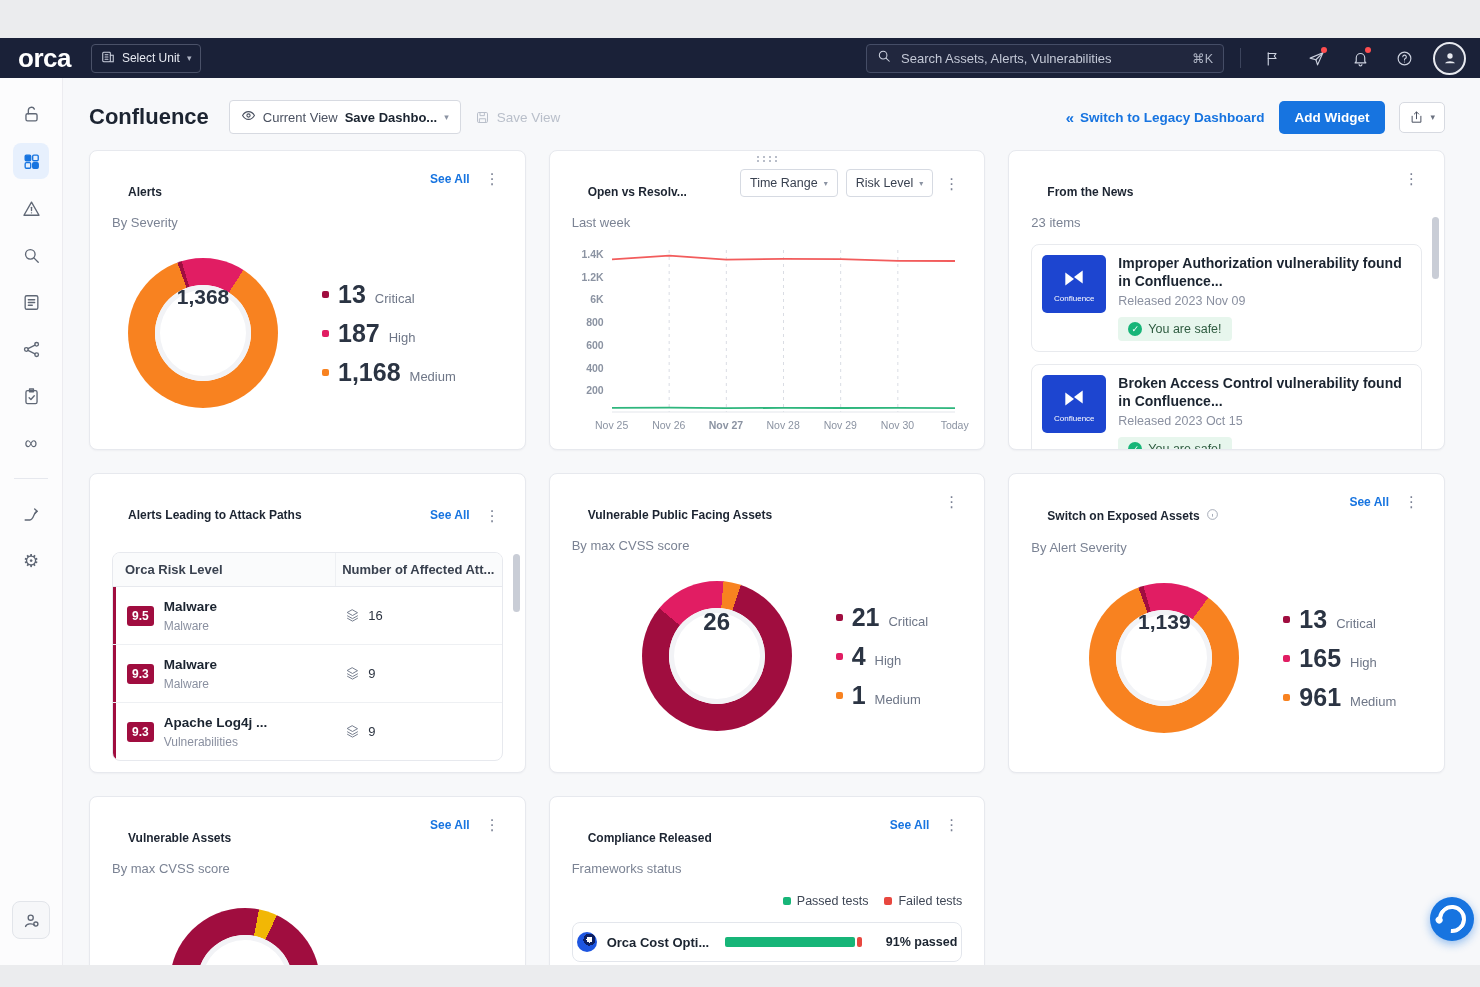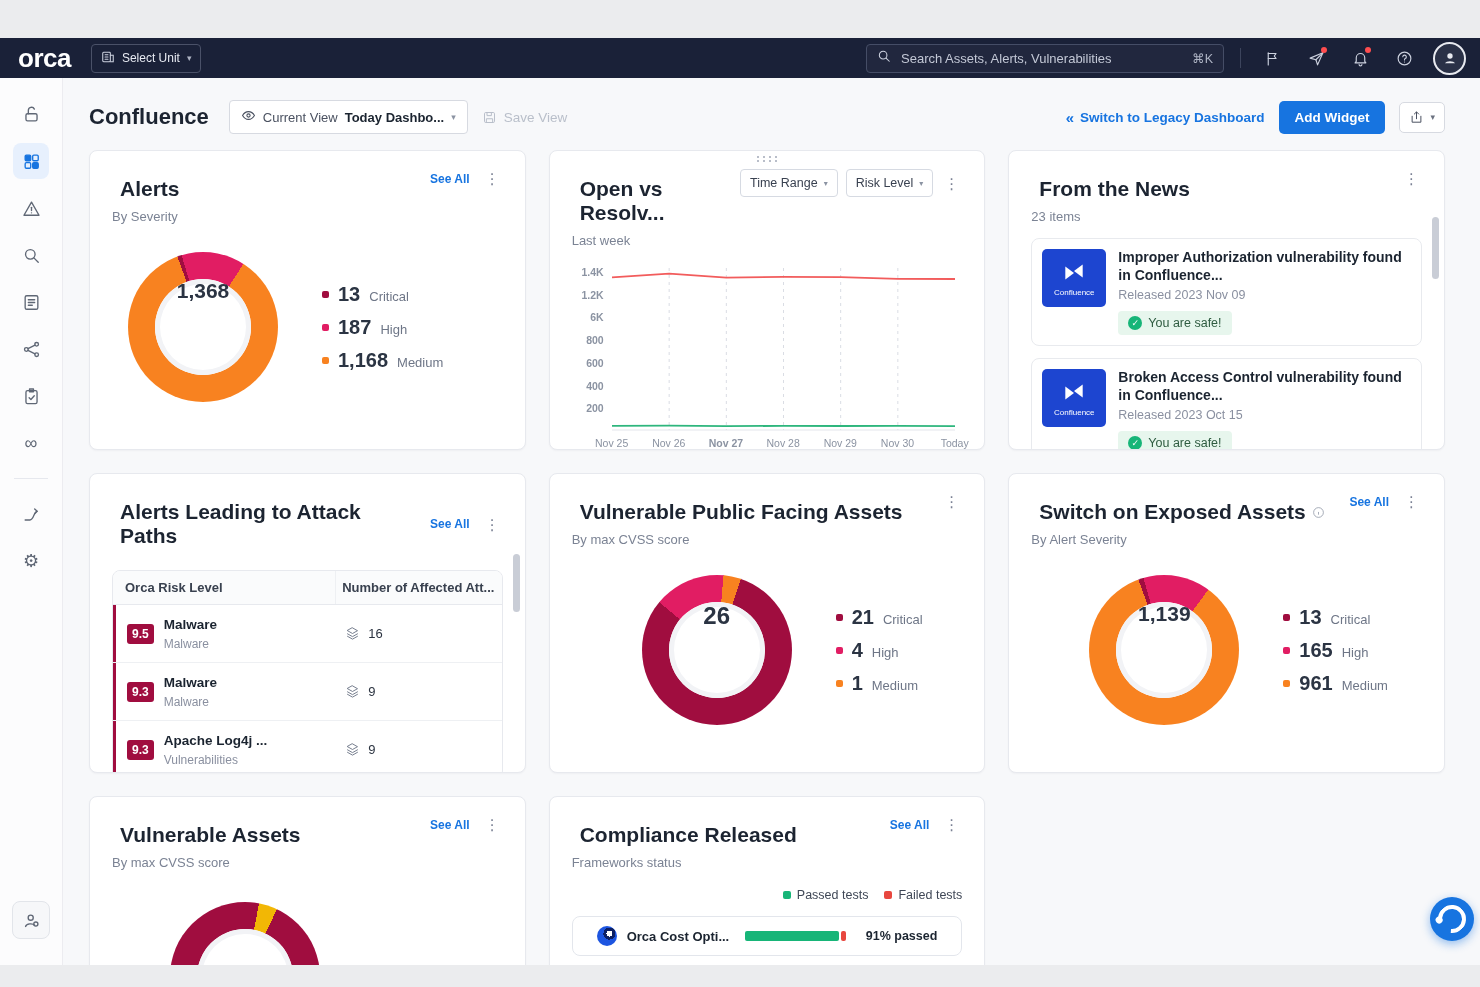--- a/index.html
+++ b/index.html
@@ -90,21 +90,21 @@
   .btn-export svg{stroke:#4a5160;fill:none;stroke-width:1.6;stroke-linecap:round;stroke-linejoin:round;}
   .btn-export .caret{font-size:9px;color:#6b7280;}
 
   
   .grid{display:grid;grid-template-columns:repeat(3,1fr);gap:23px;grid-auto-rows:300px;}
   .card{
     background:#fff;border:1px solid #e7e9ee;border-radius:8px;padding:18px 22px;position:relative;
     box-shadow:0 1px 2px rgba(20,30,60,.04);overflow:hidden;
   }
   .chead{display:flex;align-items:flex-start;gap:10px;}
-  .chead h3{margin:8px;font-size:21px;font-weight:700;color:#1c2431;display:flex;align-items:center;gap:6px;}
+  .chead h3{margin:16px;font-size:12px;font-weight:700;color:#1c2431;display:flex;align-items:center;gap:6px;}
   .chead .sub{font-size:13px;color:#7b8394;margin-top:3px;}
   .chead-actions{margin-left:auto;display:flex;align-items:center;gap:12px;flex:none;}
   .seeall{color:var(--c-accent,#1774e0);font-size:12px;font-weight:700;cursor:pointer;text-decoration:none;white-space:nowrap;}
   .kebab{color:#7a8194;font-size:15px;cursor:pointer;line-height:1;padding:2px 3px;}
   .info-i svg{stroke:#8b93a2;fill:none;stroke-width:1.4;}
   .drag-dots{
     position:absolute;top:4px;left:50%;transform:translateX(-50%);width:24px;height:8px;cursor:grab;
     background:radial-gradient(circle,#b9bec9 1px,transparent 1.3px) 0 0/6px 4px;
   }
 
@@ -112,21 +112,21 @@
   .donut-row{display:flex;align-items:center;gap:44px;padding:28px 4px 0 16px;}
   .donut{width:150px;height:150px;border-radius:50%;position:relative;flex:none;cursor:pointer;}
   .donut-hole{
     position:absolute;inset:27px;background:#fff;border-radius:50%;display:flex;align-items:flex-start;
     justify-content:center;font-size:21px;font-weight:600;color:#2b3443;
     box-shadow:inset 0 0 0 5px #f2f3f6;
   }
   .legend{list-style:none;margin:0;padding:0;}
   .legend li{display:flex;align-items:baseline;gap:9px;margin:10px 0;}
   .legend .sw{width:7px;height:7px;border-radius:2px;display:inline-block;flex:none;align-self:center;}
-  .legend b{font-size:20px;font-weight:600;color:#2b3443;}
+  .legend b{font-size:25px;font-weight:600;color:#2b3443;}
   .legend span.lab{font-size:13px;color:#6e7687;}
 
   
   .ovr-controls{display:flex;align-items:center;gap:8px;}
   .mini-select{
     display:flex;align-items:center;gap:6px;background:#fff;border:1px solid #d6dae2;border-radius:4px;
     padding:6px 9px;font-size:12.5px;color:#394150;cursor:pointer;font-family:inherit;white-space:nowrap;
   }
   .mini-select .caret{font-size:8px;color:#8b93a2;}
   .linechart{position:relative;height:188px;margin-top:14px;}
@@ -171,21 +171,21 @@
   .ap-cat{font-size:12px;color:#8a90a0;}
   .ap-c2{flex:1;display:flex;align-items:center;gap:8px;font-size:13px;color:#2b3340;padding-left:8px;}
   .ap-c2 svg{stroke:#6e7687;fill:none;stroke-width:1.5;stroke-linecap:round;stroke-linejoin:round;}
 
   
   .comp-legend{display:flex;justify-content:flex-end;gap:16px;margin-top:18px;font-size:12.5px;color:#3f4756;}
   .comp-legend .it{display:flex;align-items:center;gap:6px;}
   .comp-legend .sw{width:8px;height:8px;border-radius:2px;display:inline-block;}
   .comp-row{
     display:flex;align-items:center;gap:10px;border:1px solid #e3e6ec;border-radius:8px;
-    padding:9px 24px;margin-top:14px;cursor:pointer;
+    padding:9px 4px;margin-top:14px;cursor:pointer;
   }
   .fw-logo{
     width:20px;height:20px;border-radius:50%;flex:none;
     background:radial-gradient(circle at 62% 38%,#ffffff 0 3px,#0c1f63 3px 6px,#1d55e0 6px 10px);
   }
   .fw-name{font-size:13px;font-weight:600;color:#1b2430;white-space:nowrap;}
   .comp-bar{flex:1;display:flex;align-items:center;gap:2px;max-width:168px;margin-left:6px;}
   .comp-bar .pass{height:10px;border-radius:2px;background:var(--c-green,#17b578);}
   .comp-bar .fail{width:5px;height:10px;border-radius:2px;background:var(--c-red,#e8473f);}
   .comp-pct{font-size:12.5px;font-weight:600;color:#1b2430;white-space:nowrap;margin-left:8px;}
@@ -341,21 +341,21 @@
     <div class="dash-head">
       <h1 class="dash-title">Confluence</h1>
       <div class="view-pill">
         <span>
           <svg width="15" height="15" viewBox="0 0 24 24" fill="none" stroke="#4a5160" stroke-width="1.7">
               <path d="M2.5 12S6 5.8 12 5.8 21.5 12 21.5 12 18 18.2 12 18.2 2.5 12 2.5 12z"></path>
               <circle cx="12" cy="12" r="2.6"></circle>
             </svg>
         </span>
         <span>Current View</span>
-        <b>Today Dashbo...</b>
+        <b>Save Dashbo...</b>
         <span class="caret">▾</span>
       </div>
       <div class="saveview">
         <svg width="15" height="15" viewBox="0 0 24 24">
             <rect x="4" y="4" width="16" height="16" rx="2"></rect>
             <path d="M8 4v5h7V4M7 20v-6h10v6"></path>
           </svg>
         <span>Save View</span>
       </div>
       <div class="dash-spacer"></div>

